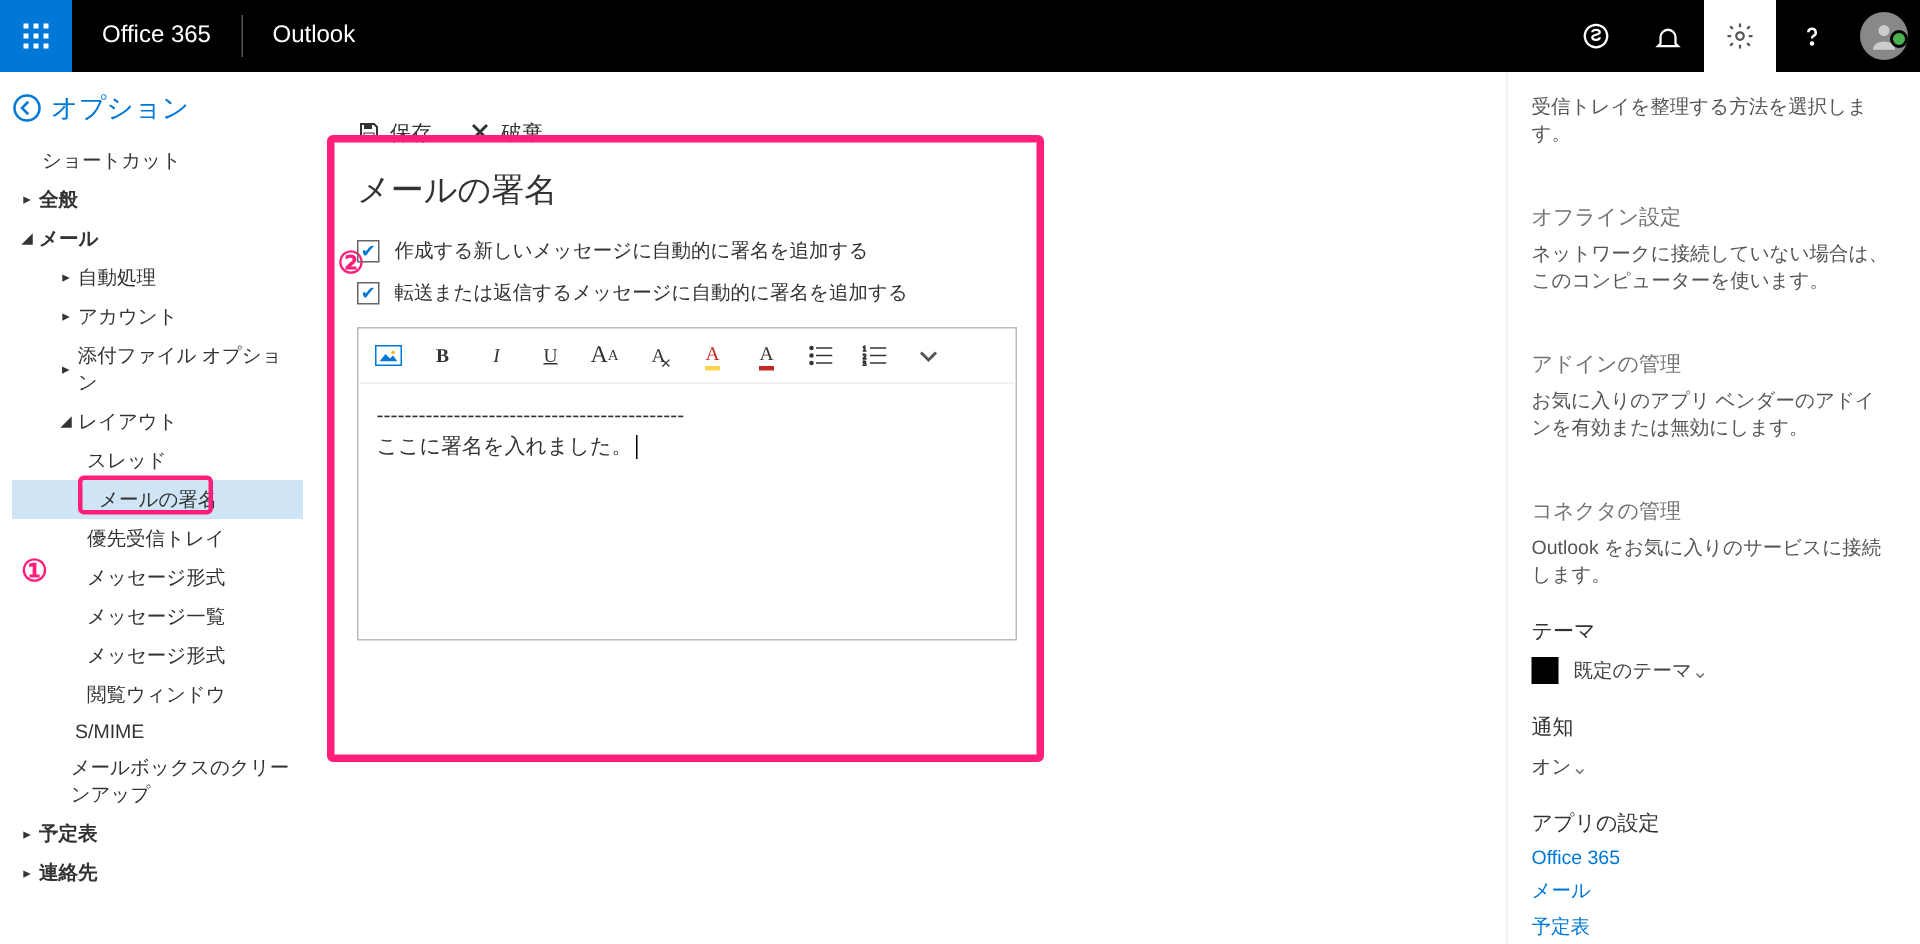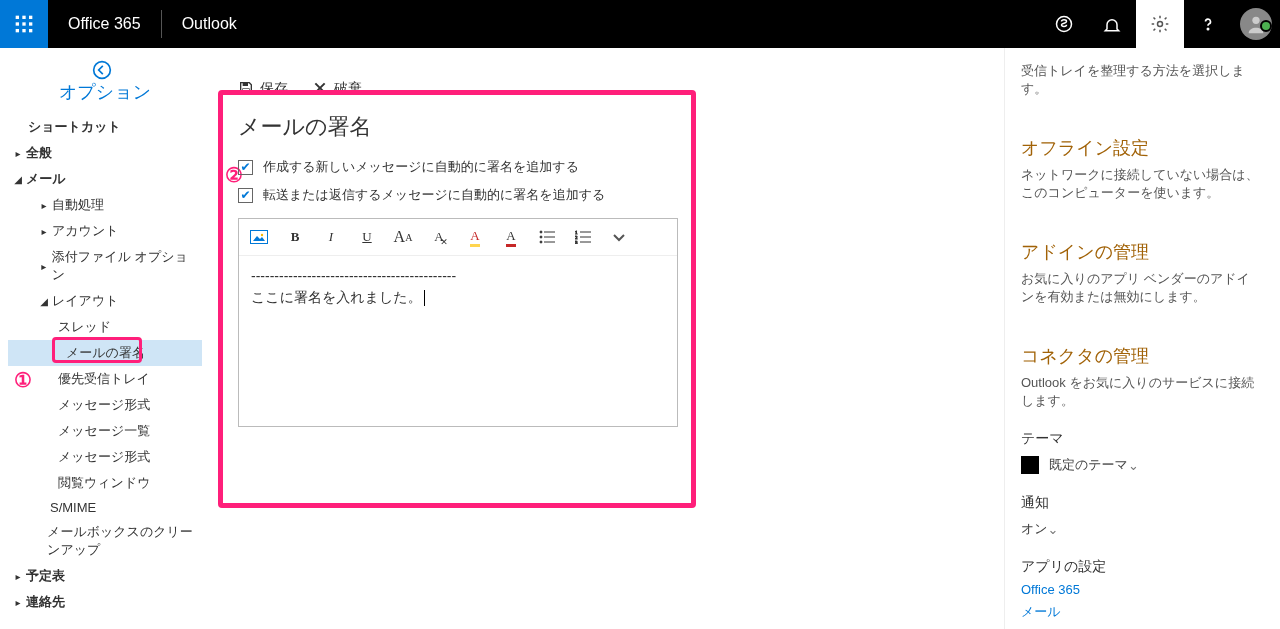--- a/index.html
+++ b/index.html
@@ -13,23 +13,23 @@
   .topbar-spacer { flex: 1; }
   .top-icon { width: 48px; height: 48px; display:flex; align-items:center; justify-content:center; cursor:pointer; }
   .top-icon.active { background:#fff; color:#333; }
   .top-icon svg { width: 20px; height: 20px; }
   .avatar-wrap { width:48px; display:flex; align-items:center; justify-content:center; position:relative; }
   .avatar { width: 32px; height: 32px; border-radius: 50%; background:#888; display:flex; align-items:center; justify-content:center; }
   .presence { position:absolute; right:8px; bottom:8px; width:12px; height:12px; border-radius:50%; background:#4caf50; border:2px solid #000; }
 
   .body { display:flex; height: calc(629px - 48px); }
   .left { width: 210px; padding: 12px 8px 12px 8px; overflow:hidden; }
-  .back-line { display:flex; align-items:center; color:#0078d7; font-size:18px; font-weight:400; margin-bottom:10px; cursor:pointer;flex-direction:column; }
+  .back-line { display:flex; align-items:center; color:#0078d7; font-size:18px; font-weight:400; margin-bottom:10px; cursor:pointer; }
   .back-line svg { width:20px; height:20px; margin-right:6px; }
-  .nav-bold { font-weight:bold; font-size:13px; padding:4px 4px 4px 20px; }
+  .nav-bold { font-weight:normal; font-size:13px; padding:4px 4px 4px 20px; }
   .nav-item { font-size:13px; padding:4px 4px; display:flex; align-items:center; cursor:pointer; }
   .caret { width:12px; display:inline-block; text-align:center; font-size:10px; margin-right:2px; }
   .nav-sub { padding-left: 30px; }
   .nav-sub2 { padding-left: 50px; }
   .nav-selected { background:#cfe5f6; }
   .circle-num { color:#ff1f7a; font-size:20px; font-weight:bold; position:absolute; }
   .circle1 { left:14px; top:320px; }
   .circle2 { left:225px; top:115px; }
 
   .main { flex:1; position:relative; padding: 10px 0 0 0; }
@@ -43,21 +43,21 @@
   .chkbox { width:15px; height:15px; border:1px solid #666; display:flex; align-items:center; justify-content:center; color:#0078d7; font-size:12px; }
   .editor-box { border:1px solid #bbb; margin-top:14px; width:440px; }
   .toolbar { display:flex; align-items:center; gap:16px; padding:8px 10px; border-bottom:1px solid #eee; }
   .tb-icon { width:20px; height:20px; display:flex; align-items:center; justify-content:center; font-family:"Times New Roman",serif; cursor:pointer; }
   .tb-img { border:1.5px solid #0078d7; width:18px; height:14px; display:flex; align-items:center; justify-content:center; }
   .editor-area { min-height:170px; padding:10px 12px; font-size:14px; line-height:1.5; }
   .cursor-bar::after { content:""; display:inline-block; width:1px; height:16px; background:#000; margin-left:2px; vertical-align:middle; }
 
   .right { width:276px; border-left:1px solid #eee; padding: 8px 20px 20px 16px; font-size:13px; color:#444; overflow:hidden; }
   .r-section { margin-bottom:20px; }
-  .r-link { color:#a16207; font-size:18px; cursor:pointer;margin-top:38px; }
+  .r-link { color:#737373; font-size:14px; cursor:pointer;margin-top:38px; }
   .r-sub { margin-top:6px; color:#555; }
   .r-head { font-size:14px; color:#333; margin-top:8px; }
   .r-row { display:flex; align-items:center; justify-content:flex-start; margin-top:8px; cursor:pointer; }
   .r-row .swatch { width:18px; height:18px; background:#000; margin-right:10px; }
   .applink { color:#0078d7; font-size:13px; display:block; margin-top:6px; cursor:pointer; }
   .chev { color:#777; }
   .circle-wrap { position:relative; }
 </style>
 </head>
 <body>

